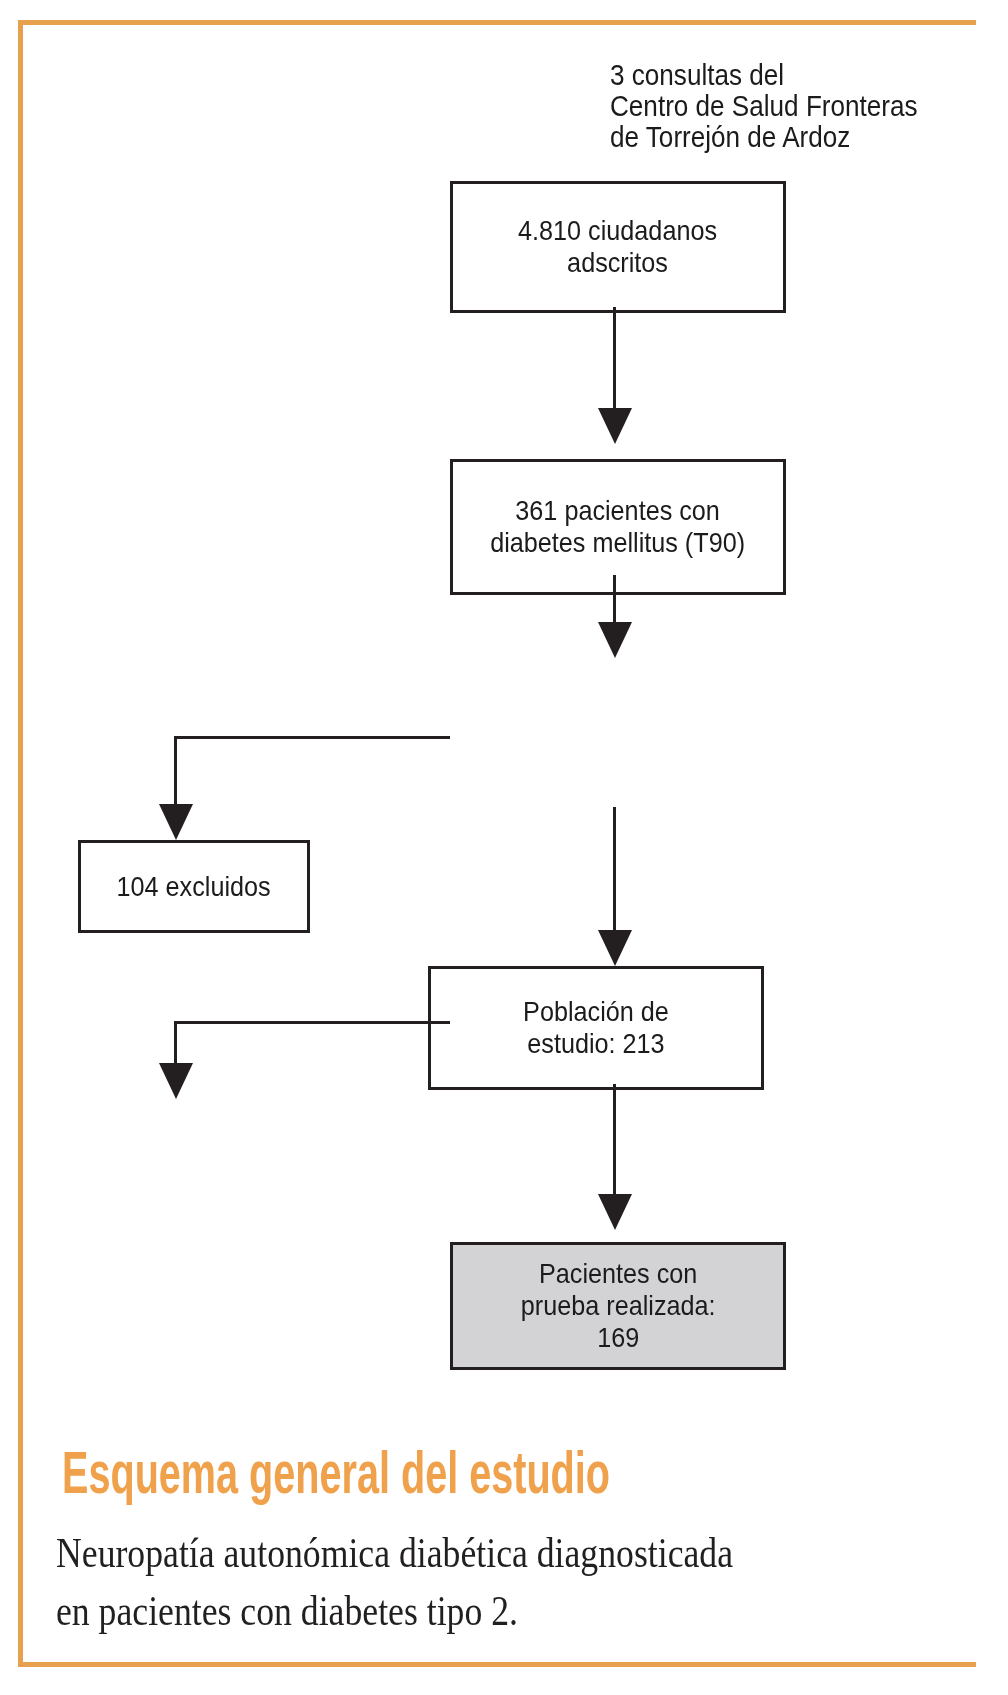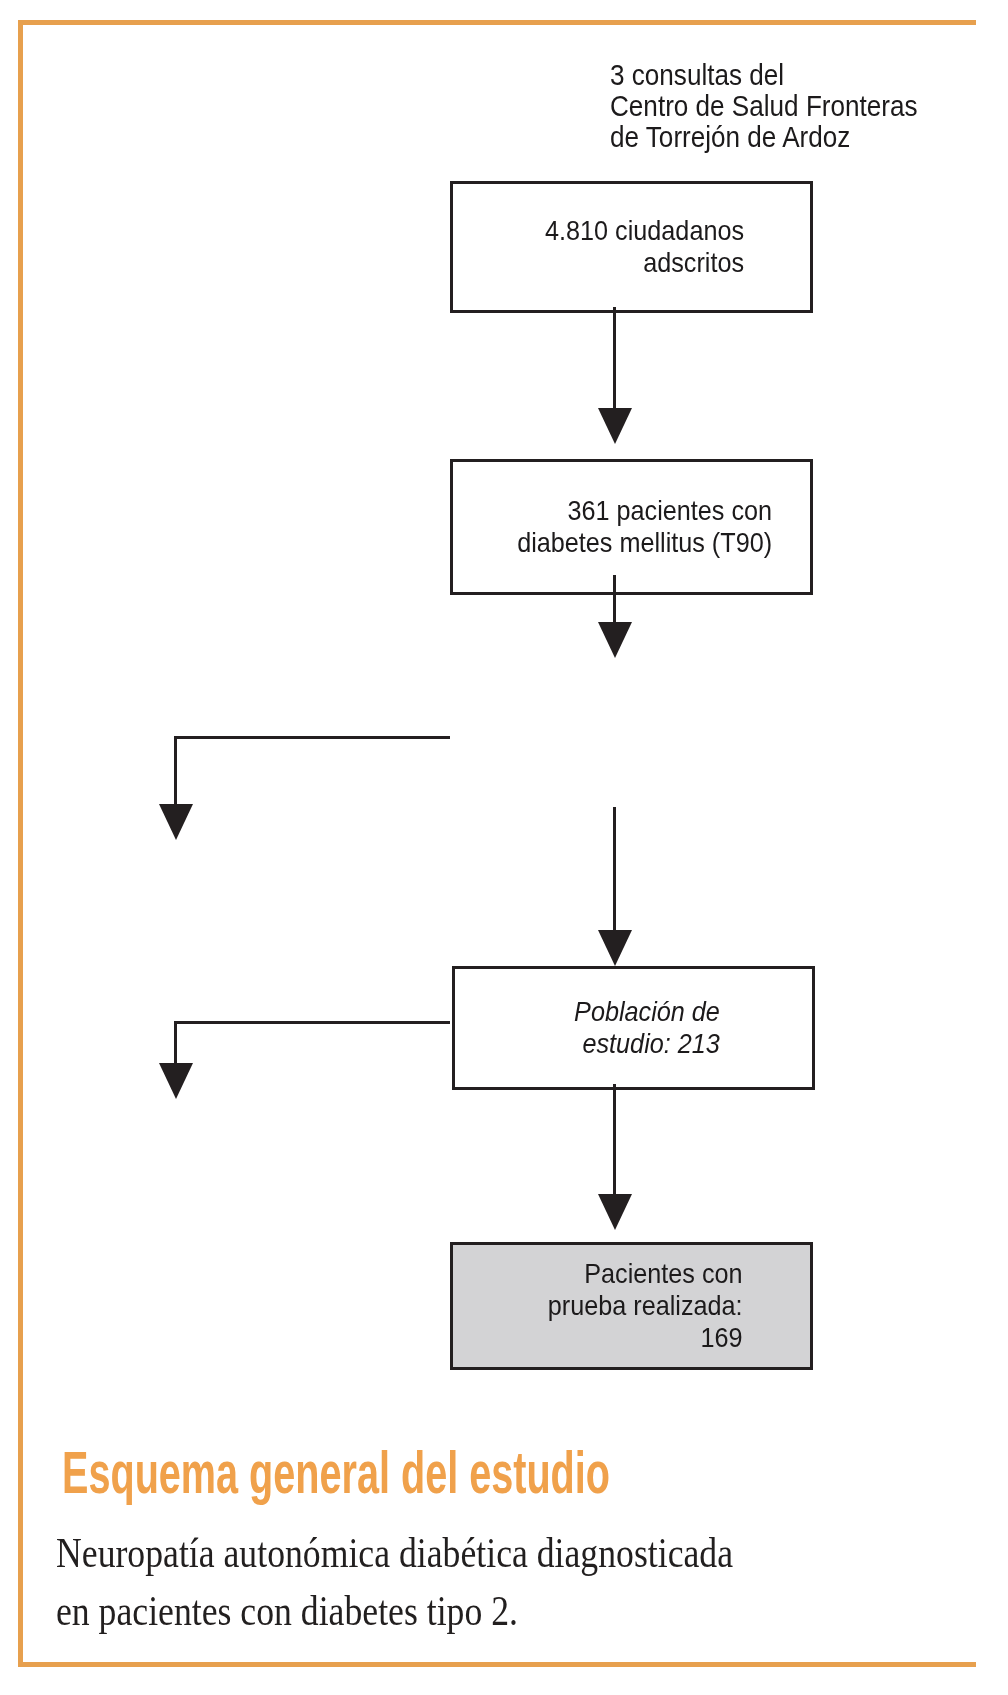--- a/index.html
+++ b/index.html
@@ -24,22 +24,21 @@
     transform:scaleX(0.9);
     transform-origin:left top;
     white-space:nowrap;
     color:#1c1a1b;
   }
   .node{
     position:absolute;
     border:3px solid #231f20;
     background:#ffffff;
     display:flex;align-items:center;justify-content:center;
-    text-align:right;
-    padding-left:27px;
+    text-align:center;
   }
   .node .txt{
     font-size:28px;line-height:32px;
     transform:scaleX(0.9);
     transform-origin:center center;
     white-space:nowrap;
     color:#1c1a1b;
   }
   .node .txt span{display:block;}
   .node.highlight{background:#d3d3d5;margin-top:12px;}
@@ -106,25 +105,30 @@
   </div>
 
   <div class="stem-v" style="left:613px;top:575px;height:49px;"></div>
   <div class="arrowhead" style="left:598px;top:622px;"></div>
 
 
   <div class="stem-h" style="left:176px;top:736px;width:274px;"></div>
   <div class="stem-v" style="left:174px;top:736px;height:70px;"></div>
   <div class="arrowhead" style="left:159px;top:804px;"></div>
 
+  <div class="node" style="left:78px;top:840px;width:226px;height:87px;">
+    <div class="txt">
+      <span>104 excluidos</span>
+    </div>
+  </div>
 
   <div class="stem-v" style="left:613px;top:807px;height:125px;"></div>
   <div class="arrowhead" style="left:598px;top:930px;"></div>
 
-  <div class="node" style="left:452px;top:966px;width:330px;height:118px;font-style:italic;">
+  <div class="node" style="left:428px;top:966px;width:330px;height:118px;">
     <div class="txt">
       <span>Población de</span>
       <span>estudio: 213</span>
     </div>
   </div>
 
   <div class="stem-h" style="left:176px;top:1021px;width:274px;"></div>
   <div class="stem-v" style="left:174px;top:1021px;height:44px;"></div>
   <div class="arrowhead" style="left:159px;top:1063px;"></div>
 

